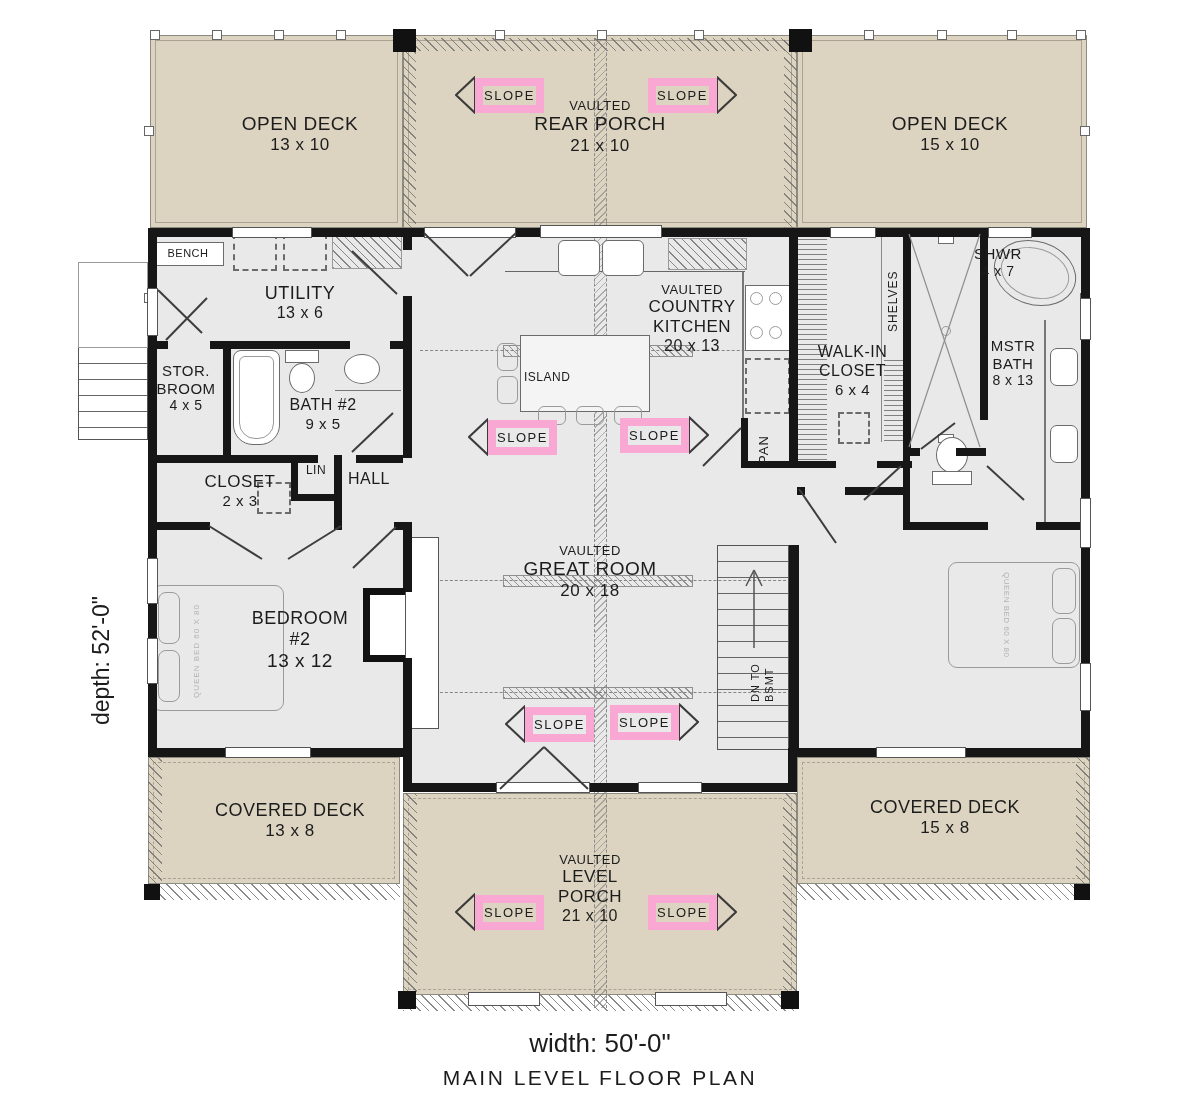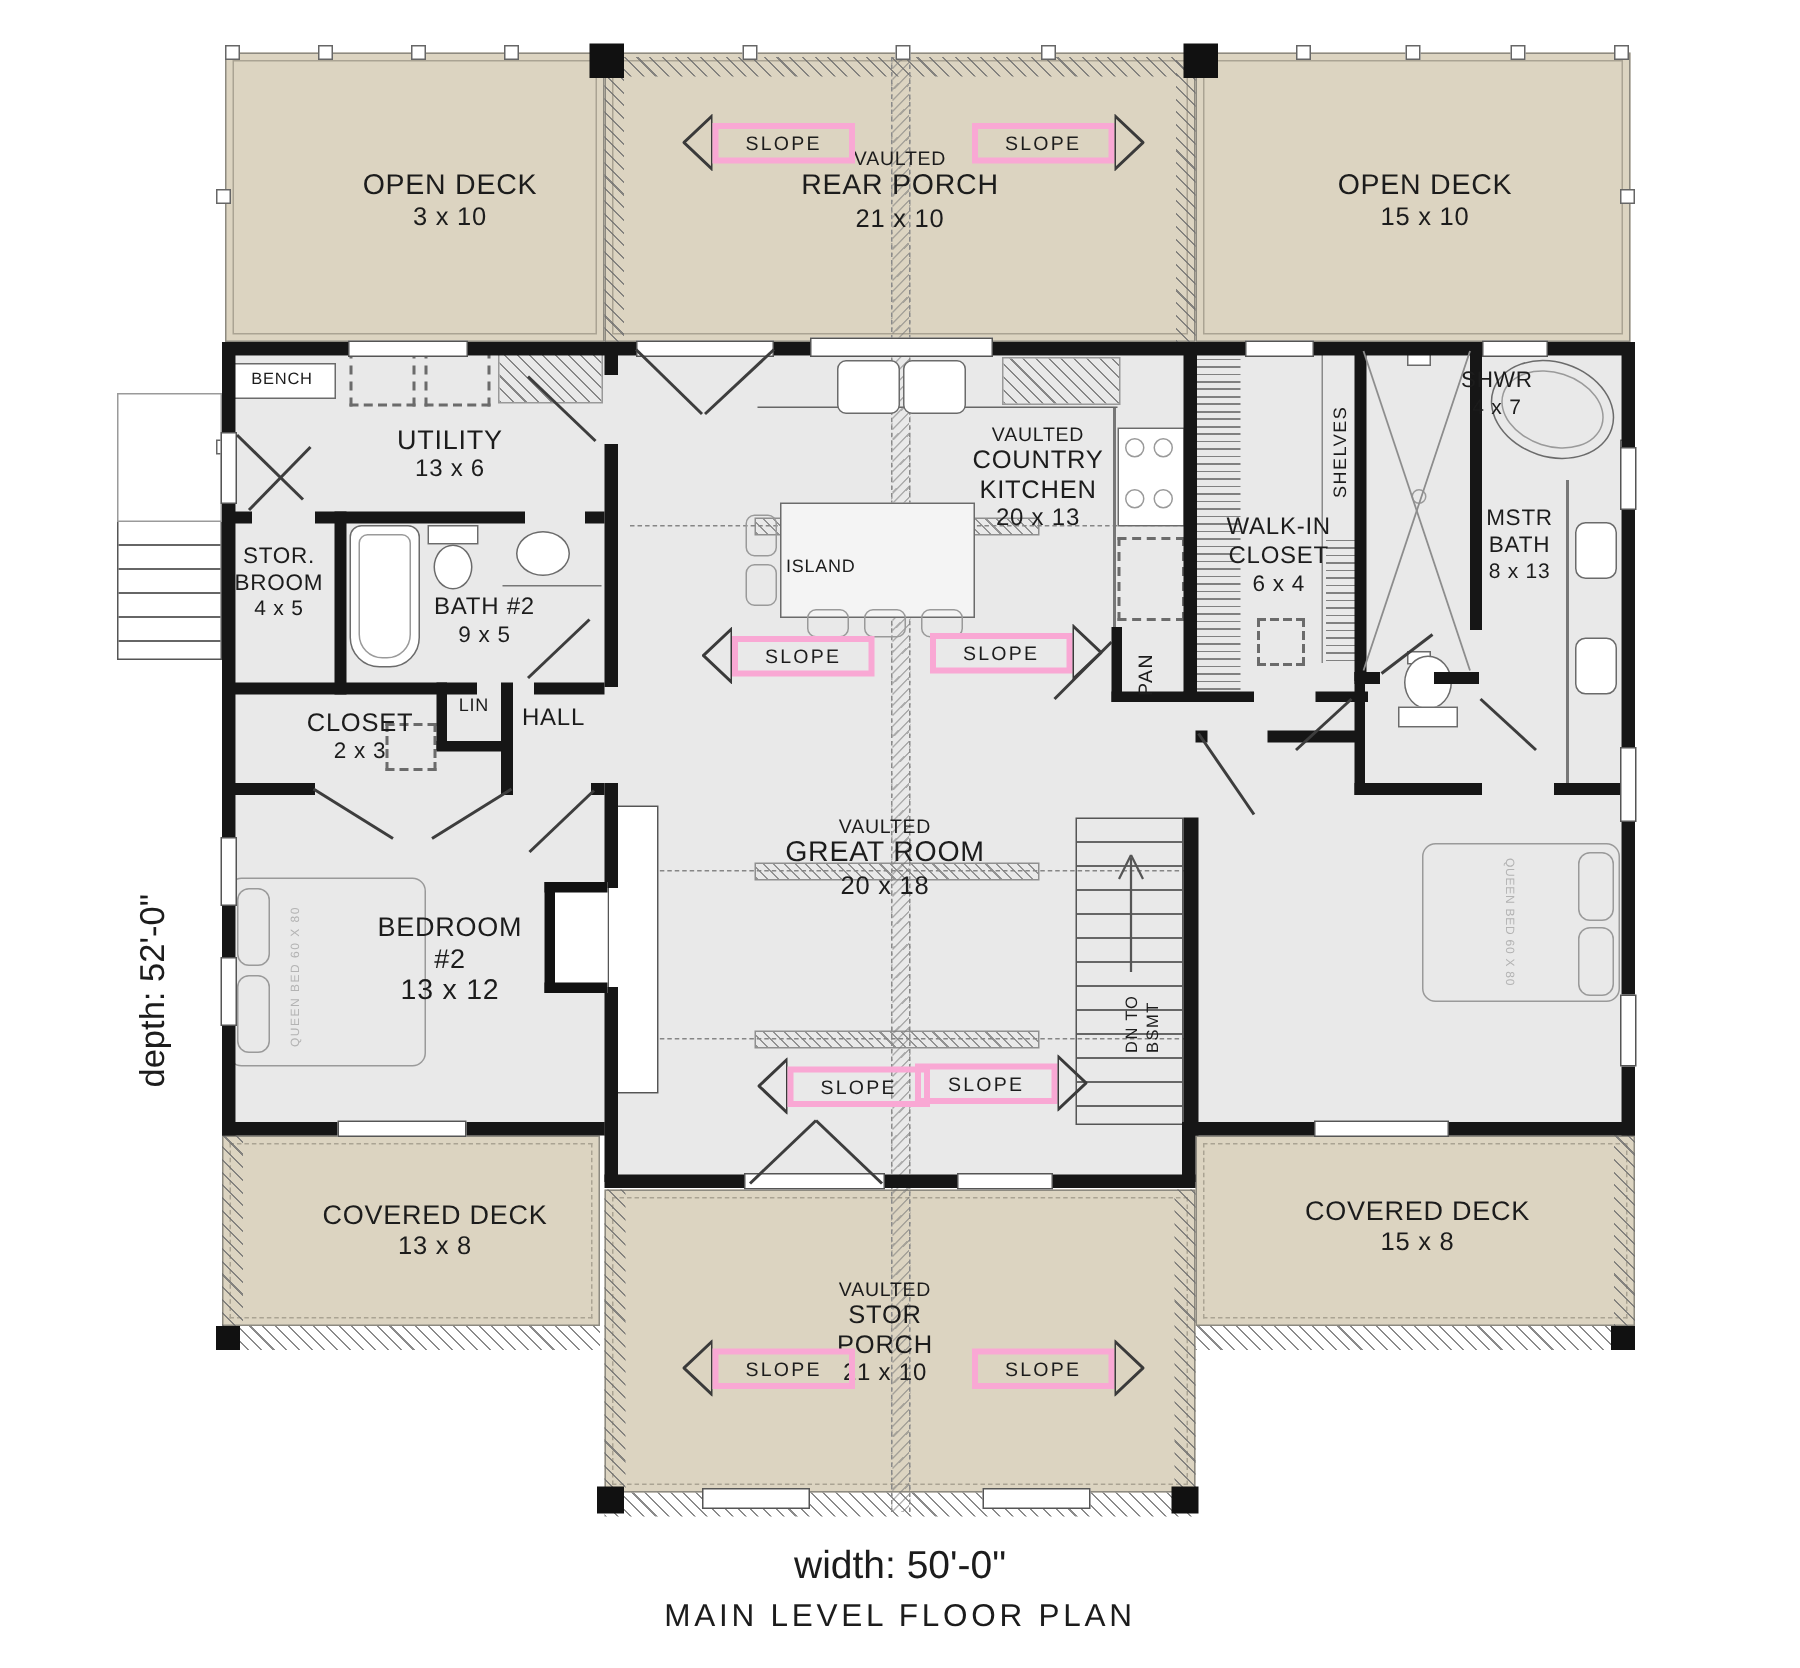--- a/index.html
+++ b/index.html
@@ -20,21 +20,21 @@
         border:1px solid #8f8f8f;z-index:7;box-sizing:border-box}
   .dash{position:absolute;border-top:1px dashed #868686;z-index:7}
   .lbl{position:absolute;text-align:center;z-index:40;line-height:1.18;letter-spacing:.5px}
   .lbl b{font-weight:normal;display:block}
   .fx{position:absolute;border:1.5px solid #6b6b6b;background:#fff;z-index:12;box-sizing:border-box}
   .fxg{position:absolute;border:1.5px solid #9a9a9a;background:transparent;z-index:12;box-sizing:border-box}
   .fxd{position:absolute;border:2px dashed #6b6b6b;z-index:12;box-sizing:border-box}
   .post{position:absolute;width:10px;height:10px;background:#fff;border:1px solid #666;z-index:25;box-sizing:border-box}
   .blk{position:absolute;background:#111;z-index:26}
   .slope{position:absolute;display:flex;align-items:center;z-index:42}
-  .slope .bx{border:4px solid #f9a8d4;padding:2px 18px;font-size:13px;letter-spacing:1.5px;background:transparent}
+  .slope .bx{border:8px solid #f9a8d4;padding:2px 1px;font-size:13px;letter-spacing:1.5px;background:transparent}
   .vtxt{position:absolute;writing-mode:vertical-rl;transform:rotate(180deg);z-index:40;letter-spacing:1px}
   .vtxt-cw{position:absolute;writing-mode:vertical-rl;z-index:40;letter-spacing:.5px}
   .stairs{position:absolute;border:1.5px solid #555;z-index:12;box-sizing:border-box;
           background:repeating-linear-gradient(180deg,transparent 0 15px,#666 15px 16px)}
   svg.lines{position:absolute;left:0;top:0;z-index:38;pointer-events:none}
 </style>
 </head>
 <body>
 
 <div id="plan">
@@ -296,21 +296,21 @@
   </div>
   <div class="slope" style="left:648px;top:893px">
     <span class="bx">SLOPE</span>
     <svg width="20" height="38">
         <polygon points="0,1 19,19 0,37" fill="none" stroke="#3a3a3a" stroke-width="2"></polygon>
       </svg>
   </div>
 
   <div class="lbl" style="left:190px;top:113px;width:220px;font-size:19px">
     <b>OPEN DECK</b>
-      <b style="font-size:17px">3 x 10</b>
+      <b style="font-size:17px">13 x 10</b>
   </div>
   <div class="lbl" style="left:490px;top:98px;width:220px;font-size:19px">
     <b style="font-size:13px">VAULTED</b>
       <b>REAR PORCH</b>
       <b style="font-size:17px">21 x 10</b>
   </div>
   <div class="lbl" style="left:840px;top:113px;width:220px;font-size:19px">
     <b>OPEN DECK</b>
       <b style="font-size:17px">15 x 10</b>
   </div>
@@ -371,21 +371,21 @@
     <b style="font-size:13px">VAULTED</b>
       <b>GREAT ROOM</b>
       <b style="font-size:17px">20 x 18</b>
   </div>
   <div class="lbl" style="left:185px;top:800px;width:210px;font-size:18px">
     <b>COVERED DECK</b>
       <b style="font-size:17px">13 x 8</b>
   </div>
   <div class="lbl" style="left:530px;top:852px;width:120px;font-size:17px">
     <b style="font-size:13px">VAULTED</b>
-      <b>STOR</b>
+      <b>LEVEL</b>
       <b>PORCH</b>
       <b style="font-size:16px">21 x 10</b>
   </div>
   <div class="lbl" style="left:840px;top:797px;width:210px;font-size:18px">
     <b>COVERED DECK</b>
       <b style="font-size:17px">15 x 8</b>
   </div>
 
   <div class="vtxt" style="left:88px;top:515px;height:210px;font-size:23px;letter-spacing:0">depth: 52'-0"</div>
   <div class="lbl" style="left:440px;top:1028px;width:320px;font-size:26px;letter-spacing:0">width: 50'-0"</div>

